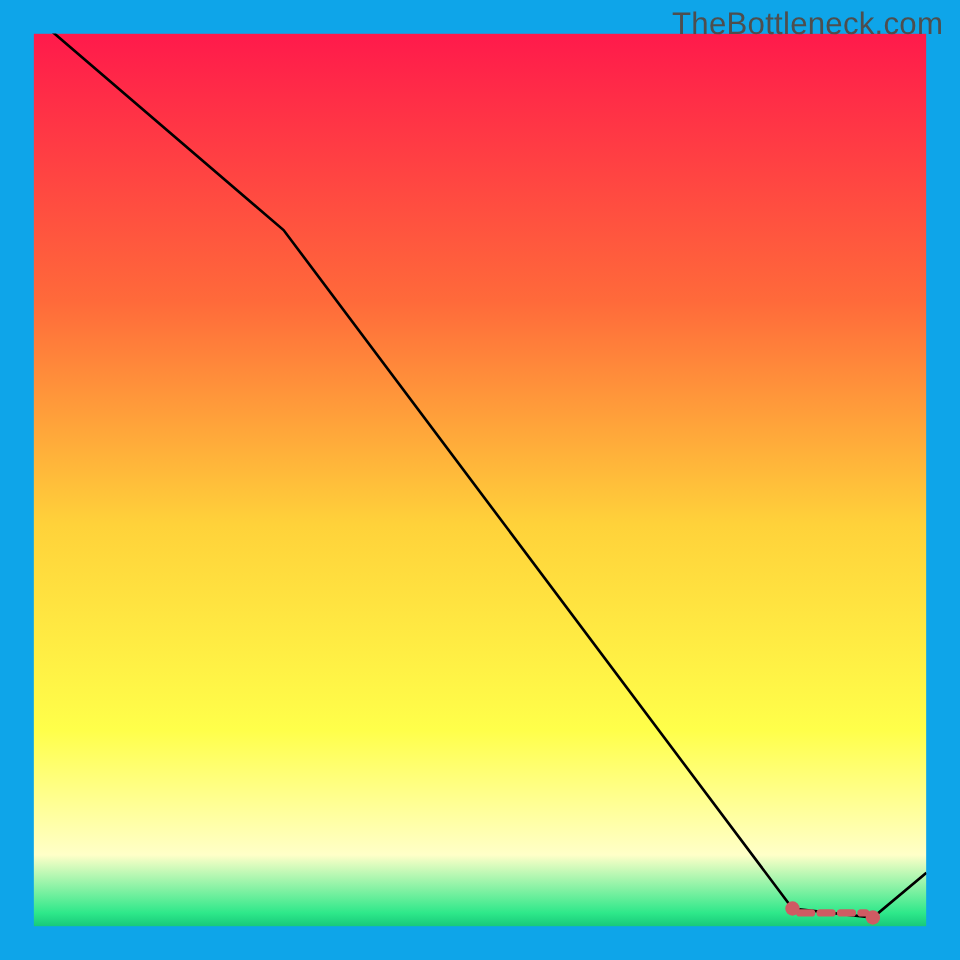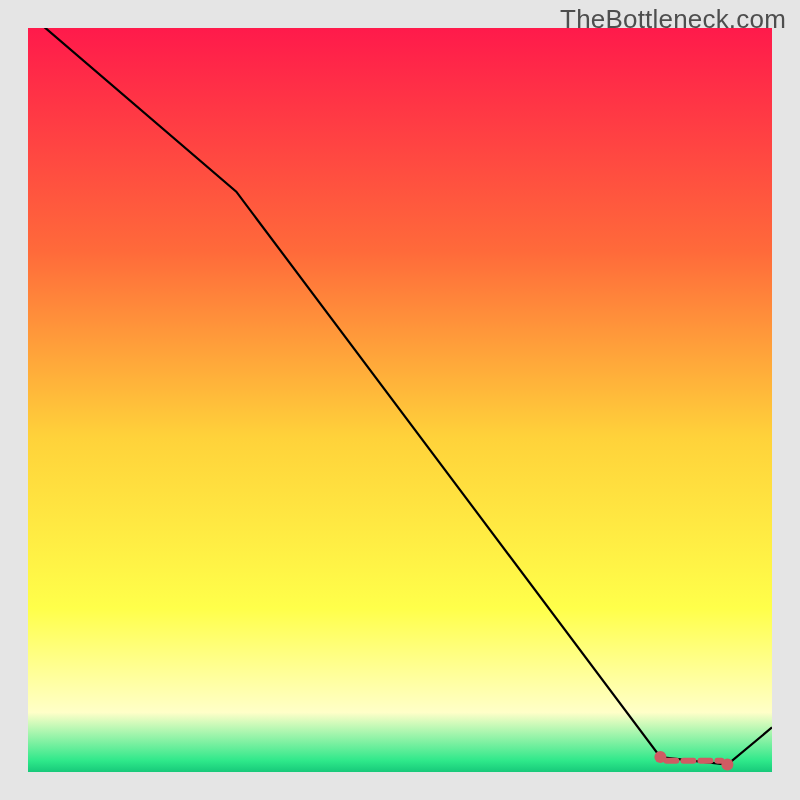--- a/index.html
+++ b/index.html
@@ -8,21 +8,21 @@
     width: 800px;
     height: 800px;
     background: #000000;
     overflow: hidden;
     font-family: Arial, Helvetica, sans-serif;
   }
   .frame {
     position: relative;
     width: 800px;
     height: 800px;
-    background: #e5e5e5;
+    background: #0ea5e9;
   }
   .watermark {
     position: absolute;
     top: 4px;
     right: 14px;
     color: #4e4e4e;
     font-size: 26px;
     font-weight: 400;
     letter-spacing: 0.2px;
     z-index: 10;

